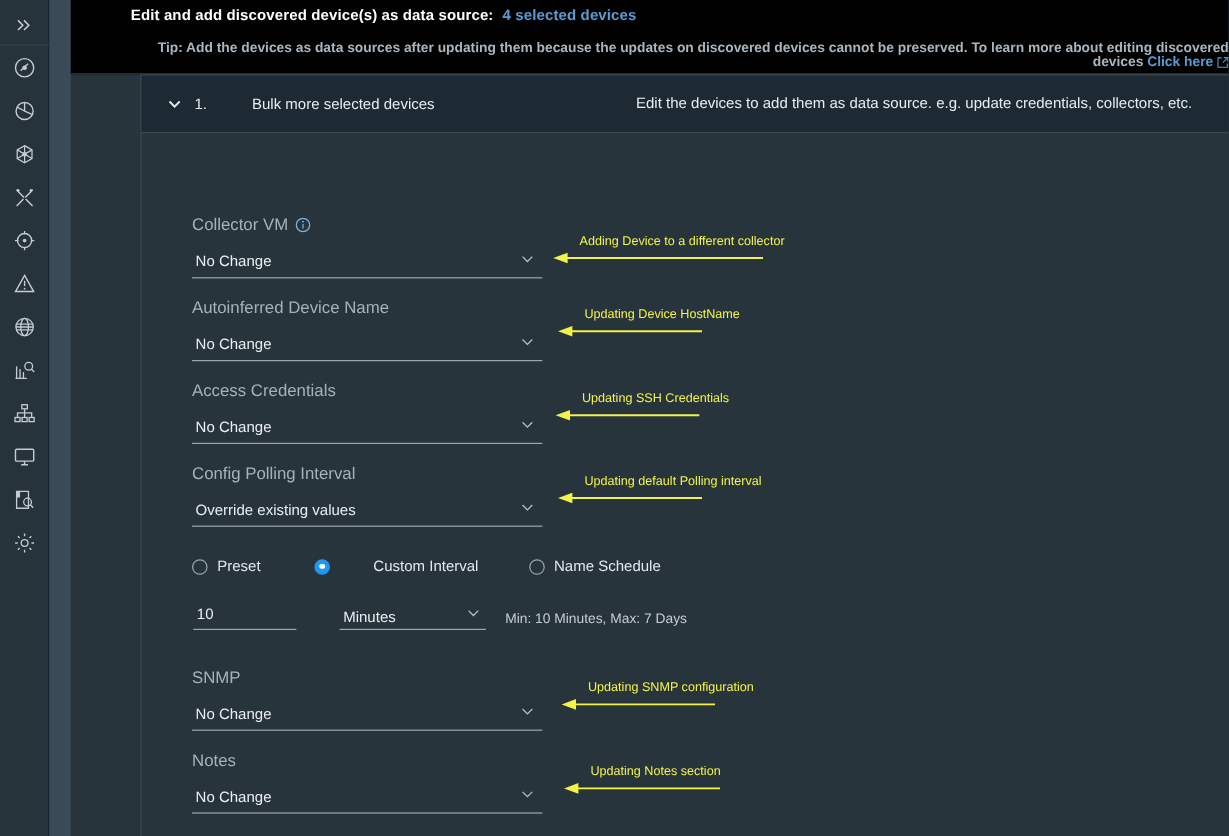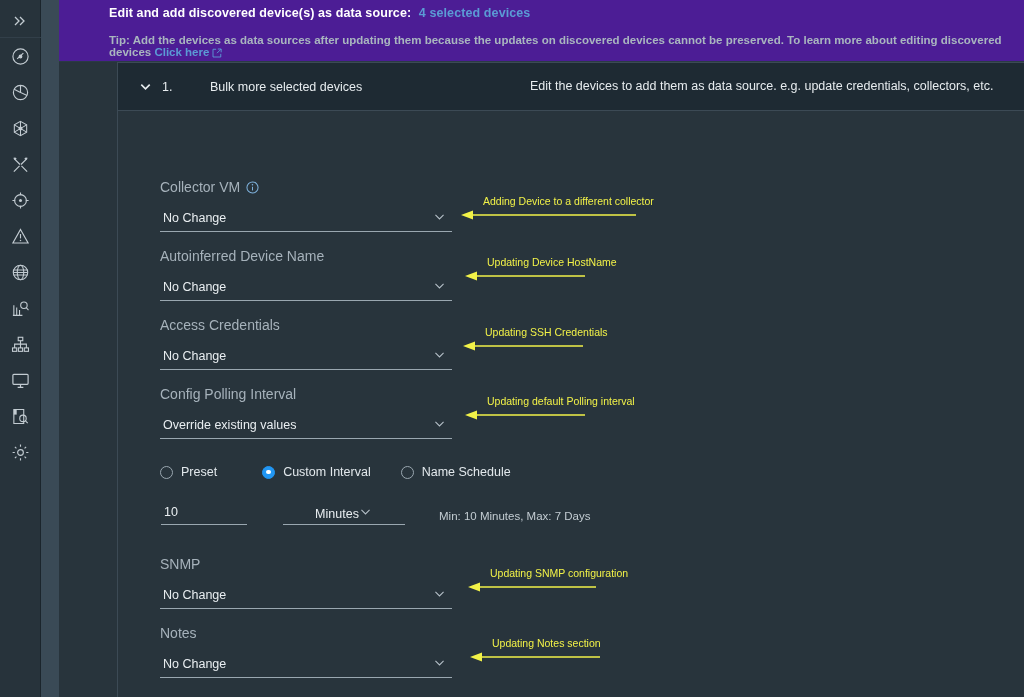--- a/index.html
+++ b/index.html
@@ -37,22 +37,23 @@
 
   
   .page-strip {
     position: absolute; left: 0; top: 0; width: 18px; height: 697px;
     background: #3a4a56;
   }
 
   
   .topband {
     position: absolute; left: 18px; top: 0; right: 0; height: 62px;
-    background: #4c1d95;
+    background: #000000;
     border-bottom: 1px solid #2b3a45;
+    text-align: right;
   }
   .topband-title {
     position: absolute; left: 50px; top: 6px;
     font-size: 12.5px; font-weight: bold; color: #ffffff;
     letter-spacing: .1px;
   }
   .topband-title .count {
     color: #5b9bd5; font-weight: bold; margin-left: 4px;
   }
   .topband-tip {
@@ -139,26 +140,26 @@
   .num-input {
     width: 86px; height: 22px;
     border: none; border-bottom: 1px solid #9aa7b0;
     background: transparent; color: #e9eef1;
     font-size: 12.5px; font-family: "Liberation Sans", sans-serif;
     padding: 0 0 3px 3px; outline: none;
   }
   .unit-select {
     width: 122px; height: 22px; margin-left: 36px;
     border-bottom: 1px solid #9aa7b0;
-    display: flex; align-items: flex-end; justify-content: center;
+    display: flex; align-items: flex-end; justify-content: space-between;
     cursor: pointer;
   }
   .unit-value { font-size: 12.5px; color: #e9eef1; padding-bottom: 3px; padding-left: 3px; }
   .unit-caret { color: #b6c1c9; padding-bottom: 2px; padding-right: 4px; }
-  .hint { font-size: 11.5px; color: #c3ccd2; margin-left: 34px; padding-bottom: 3px; }
+  .hint { font-size: 11.5px; color: #c3ccd2; margin-left: 16px; padding-bottom: 3px; }
 
   
   .anno { position: absolute; color: #f2f248; font-size: 10.5px; white-space: nowrap; }
   .anno-text { position: absolute; left: 22px; top: 0; }
   .anno-arrow { position: absolute; left: 0; top: 14px; }
 </style>
 </head>
 <body>
 
 <div class="rail">
@@ -394,21 +395,21 @@
             </svg>
           </span>
         </div>
       </div>
 
       <div class="radio-row" style="left:42px; top:354px;">
         <label class="radio" style="margin-right:45px;">
           <span class="radio-dot"></span>
           <span class="radio-label">Preset</span>
         </label>
-        <label class="radio checked" style="margin-right:30px;">
+        <label class="radio checked" style="margin-right:42px;gap:28px;">
           <span class="radio-dot"></span>
           <span class="radio-label">Custom Interval</span>
         </label>
         <label class="radio">
           <span class="radio-dot"></span>
           <span class="radio-label">Name Schedule</span>
         </label>
       </div>
 
       <div class="interval-row" style="left:43px; top:392px;">

